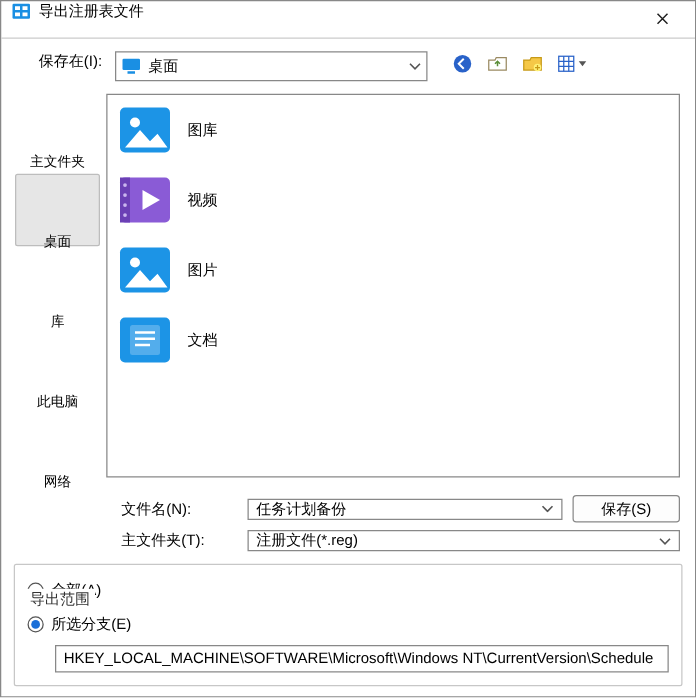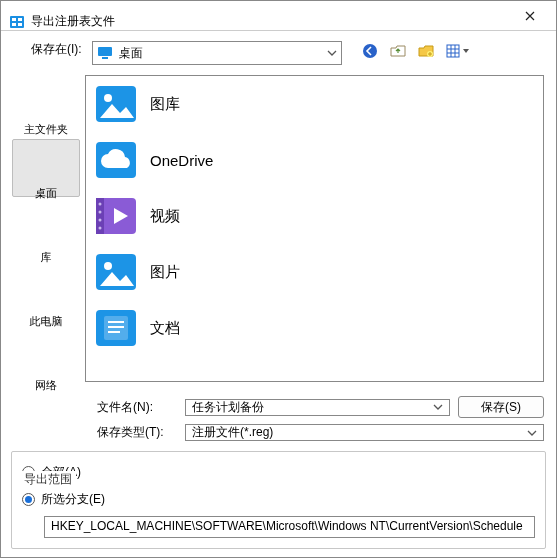--- a/index.html
+++ b/index.html
@@ -1,41 +1,41 @@
 <!DOCTYPE html>
 <html><head>
 <meta charset="utf-8">
 <style>
   * { box-sizing: border-box; margin: 0; padding: 0; font-family: "Microsoft YaHei", "Segoe UI", Tahoma, sans-serif; font-size: 12px; }
   body { width: 557px; height: 558px; background: #fff; }
   .window { width: 557px; height: 558px; border: 1px solid #888; display: flex; flex-direction: column; }
-  .titlebar { height: 30px; display: flex; align-items: flex-end; padding: 0 4px 0 8px; border-bottom: 1px solid #ccc; }
+  .titlebar { height: 30px; display: flex; align-items: flex-start; padding: 0 4px 0 8px; border-bottom: 1px solid #ccc; }
   .titlebar .ticon { width:16px; height:16px; margin-right:6px; }
   .titlebar .ttext { flex:1; font-weight:400; }
   .titlebar .close { width: 44px; height: 28px; display:flex; align-items:center; justify-content:center; }
   .row-savein { display:flex; align-items:flex-start; padding: 10px 12px 6px 30px; gap:10px; }
   .savein-label { white-space: nowrap; }
   .loc-combo { flex:0 0 250px; height:24px; border:1px solid #888; display:flex; align-items:center; padding:0 4px; gap:6px; }
   .loc-combo .arrow { margin-left:auto; color:#555; }
   .tbtn { width:20px; height:20px; display:flex; align-items:center; justify-content:center; }
   .tbar { display:flex; gap:8px; margin-left:8px; align-items:center; }
   .body-row { display:flex; flex:1; min-height:0; }
   .places { width:80px; display:flex; flex-direction:column; align-items:center; padding-top:4px; gap:6px; padding-left:10px; }
   .place { width:68px; height:58px; display:flex; flex-direction:column; align-items:center; justify-content:center; gap:2px; border:1px solid transparent; }
   .place.selected { background:#e6e6e6; border:1px solid #bdbdbd; border-radius:2px; }
   .place .plabel { font-size:11px;margin-top:48px; }
   .filelist { flex:1; margin:4px 12px 6px 4px; border:1px solid #888; display:flex; flex-direction:column; }
   .scroll { overflow:hidden; }
   .fitem { display:flex; align-items:center; gap:12px; padding:6px 8px; height:56px; }
-  .fitem .flabel { font-size:15px; }
+  .fitem .flabel { font-size:12px; }
   .fthumb { width:44px; height:44px; }
   .bottom-fields { padding:2px 12px 10px 96px; }
   .frow { display:flex; align-items:center; gap:8px; margin-top:6px;justify-content:space-between; }
   .frow .lbl { width:80px; text-align:left; white-space:nowrap; }
-  .combo { flex:1; height:17px; border:1px solid #888; display:flex; align-items:center; padding:0 6px; }
+  .combo { flex:1; height:17px; border:1px solid #888; display:flex; align-items:center; padding:0 6px;margin-left:13px; }
   .combo .arrow { margin-left:auto; color:#555; }
   .btn { width:86px; height:22px; border:1px solid #888; border-radius:3px; display:flex; align-items:center; justify-content:center; background:#fdfdfd; }
   .group { margin:0 10px 8px 10px; border:1px solid #c7c7c7; border-radius:2px; padding:8px 10px 10px 10px; position:relative; }
   .group-title { position:absolute; top:-8px; left:8px; background:#fff; padding:0 4px; color:#333;margin-top:27px; }
   .radio-row { display:flex; align-items:center; gap:6px; margin-top:4px; }
   .radio { width:13px; height:13px; border:1px solid #555; border-radius:50%; display:inline-flex; align-items:center; justify-content:center; }
   .radio .dot { width:7px; height:7px; border-radius:50%; background:#1a6fd8; display:none; }
   .radio.checked .dot { display:block; }
   .branch-input { margin-top:8px; margin-left:22px; height:22px; border:1px solid #888; padding:2px 6px; overflow:hidden; white-space:nowrap; width: calc(100% - 22px); }
   svg { display:block; }
@@ -164,29 +164,20 @@
         <span class="fthumb">
           <svg viewBox="0 0 44 44">
               <rect x="2" y="4" width="40" height="36" rx="4" fill="#1c94e6"></rect>
               <circle cx="14" cy="16" r="4" fill="#fff"></circle>
               <path d="M6 36 l12 -14 l8 9 l6 -6 l8 11 z" fill="#fff"></path>
             </svg>
         </span>
         <span class="flabel">图库</span>
       </div>
 
-      <div class="fitem">
-        <span class="fthumb">
-          <svg viewBox="0 0 44 44">
-              <rect x="2" y="4" width="40" height="36" rx="4" fill="#1c94e6"></rect>
-              <path d="M14 30 a7 7 0 0 1 0 -14 a9 9 0 0 1 17 3 a6 6 0 0 1 2 11 z" fill="#fff"></path>
-            </svg>
-        </span>
-        <span class="flabel">OneDrive</span>
-      </div>
 
       <div class="fitem">
         <span class="fthumb">
           <svg viewBox="0 0 44 44">
               <rect x="2" y="4" width="40" height="36" rx="4" fill="#8a5bd6"></rect>
               <rect x="2" y="4" width="8" height="36" fill="#6b40b5"></rect>
               <circle cx="6" cy="10" r="1.5" fill="#c9b5ee"></circle>
               <circle cx="6" cy="18" r="1.5" fill="#c9b5ee"></circle>
               <circle cx="6" cy="26" r="1.5" fill="#c9b5ee"></circle>
               <circle cx="6" cy="34" r="1.5" fill="#c9b5ee"></circle>
@@ -232,21 +223,21 @@
             <svg width="10" height="6" viewBox="0 0 10 6">
               <path d="M1 1 L5 5 L9 1" fill="none" stroke="#555" stroke-width="1.3"></path>
             </svg>
           </span>
       </div>
       <div class="btn">
           <span>保存(S)</span>
         </div>
     </div>
     <div class="frow">
-      <span class="lbl">保存类型(T):</span>
+      <span class="lbl">主文件夹(T):</span>
       <div class="combo">
         <span>注册文件(*.reg)</span>
         <span class="arrow">
             <svg width="10" height="6" viewBox="0 0 10 6">
               <path d="M1 1 L5 5 L9 1" fill="none" stroke="#555" stroke-width="1.3"></path>
             </svg>
           </span>
       </div>
     </div>
   </div>

